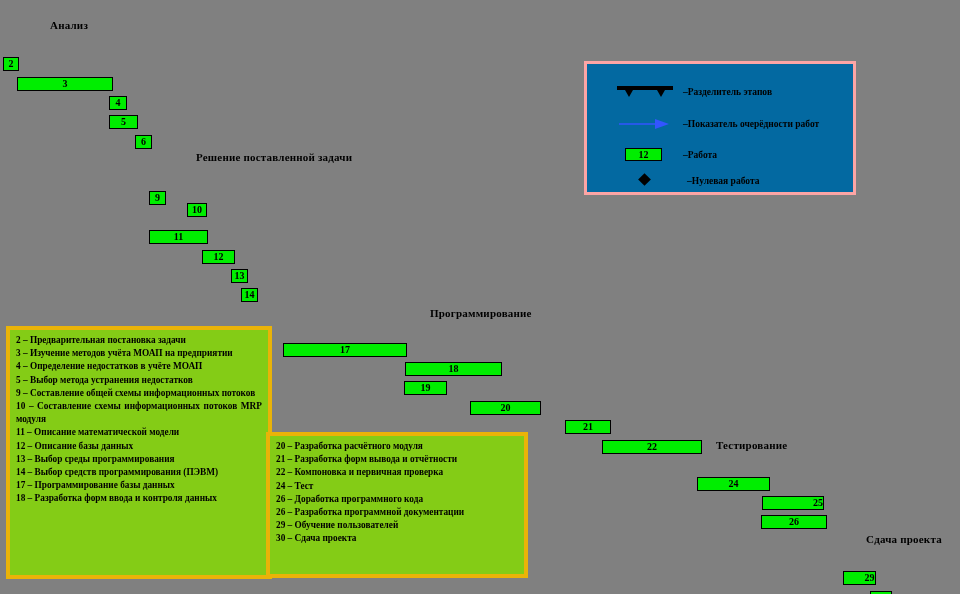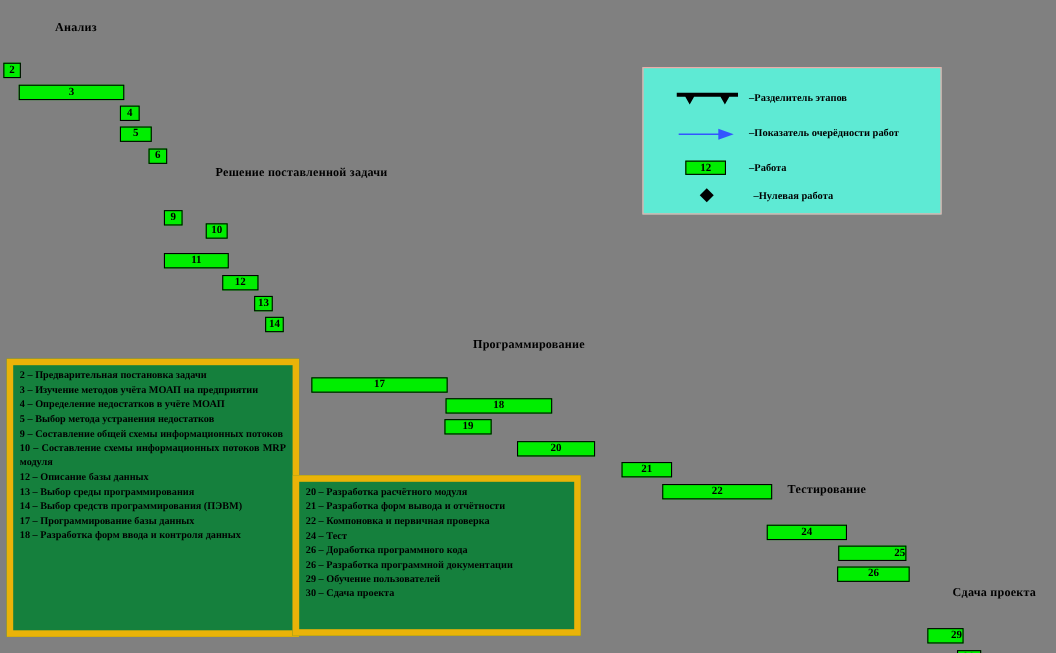--- a/index.html
+++ b/index.html
@@ -42,22 +42,22 @@
     text-align: center;
     line-height: 11px;
     overflow: hidden;
   }
   .legend-box {
     position: absolute;
     left: 584px;
     top: 48px;
     width: 272px;
     height: 134px;
-    background: #5eead4;
-    border: 1px solid #fca5a5;
+    background: #0369a1;
+    border: 3px solid #fca5a5;
     box-sizing: border-box;
   }
   .legend-row {
     position: absolute;
     left: 0;
     width: 100%;
     height: 26px;
   }
   .legend-sym {
     position: absolute;
@@ -107,22 +107,22 @@
     position: absolute;
     left: 33px;
     top: 6px;
     width: 9px;
     height: 9px;
     background: #000000;
     transform: rotate(45deg);
   }
   .note-box {
     position: absolute;
-    background: #15803d;
-    border: 6px solid #eab308;
+    background: #84cc16;
+    border: 4px solid #eab308;
     box-sizing: border-box;
     padding: 4px 6px 4px 6px;
   }
   #note-left {
     left: 6px;
     top: 313px;
     width: 266px;
     height: 253px;
   }
   #note-right {
@@ -219,20 +219,21 @@
 
   </div>
 
   <div class="note-box" id="note-left">
       <p class="note-line plain">2 – Предварительная постановка задачи</p>
       <p class="note-line">3 – Изучение методов учёта МОАП на предприятии</p>
       <p class="note-line plain">4 – Определение недостатков  в учёте МОАП</p>
       <p class="note-line plain">5 – Выбор метода устранения недостатков</p>
       <p class="note-line">9 – Составление общей схемы информационных потоков</p>
       <p class="note-line">10 – Составление схемы информационных потоков MRP модуля</p>
+      <p class="note-line plain">11 – Описание математической  модели</p>
       <p class="note-line plain">12 – Описание базы данных</p>
       <p class="note-line plain">13 – Выбор среды программирования</p>
       <p class="note-line plain">14 – Выбор средств программирования (ПЭВМ)</p>
       <p class="note-line plain">17 – Программирование базы данных</p>
       <p class="note-line plain">18 – Разработка форм ввода и контроля данных</p>
     </div>
 
   <div class="note-box" id="note-right">
       <p class="note-line plain">20 – Разработка расчётного модуля</p>
       <p class="note-line plain">21 – Разработка форм вывода и отчётности</p>

